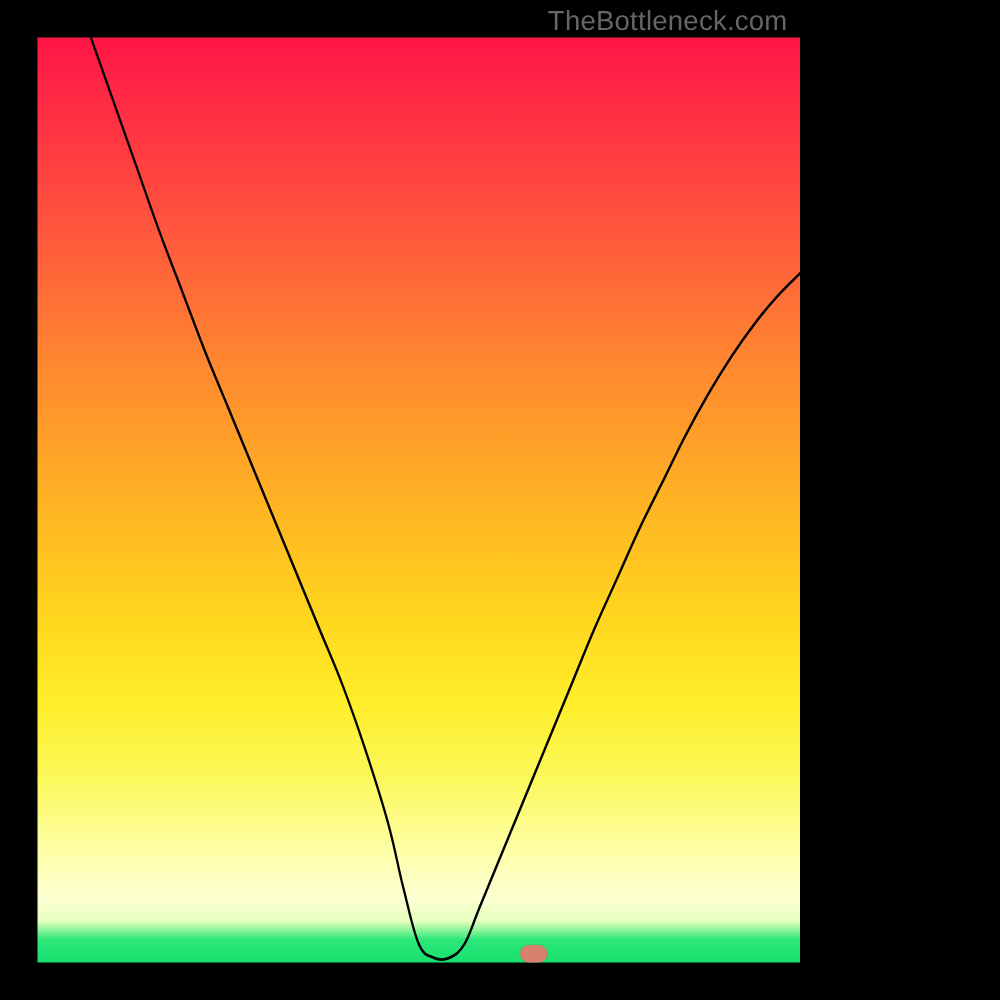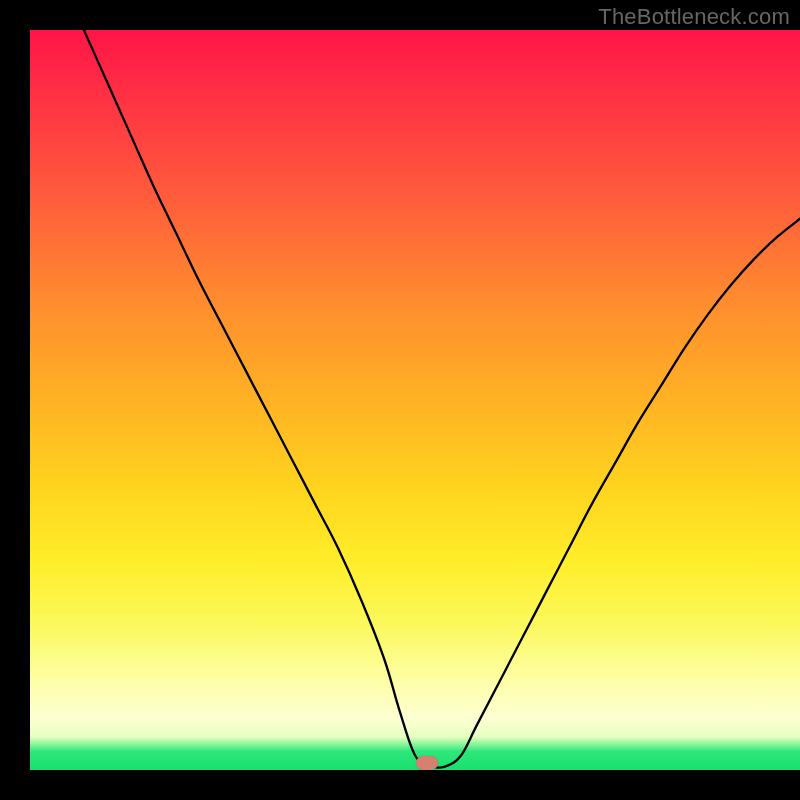--- a/index.html
+++ b/index.html
@@ -6,21 +6,21 @@
     margin: 0;
     padding: 0;
     width: 800px;
     height: 800px;
     background: #000;
     overflow: hidden;
     font-family: Arial, Helvetica, sans-serif;
   }
   .frame {
     position: relative;
-    width: 800px;
+    width: 640px;
     height: 800px;
     background: #000;
   }
   .watermark {
     position: absolute;
     top: 4px;
     right: 10px;
     color: #666;
     font-size: 22px;
     font-weight: 500;

